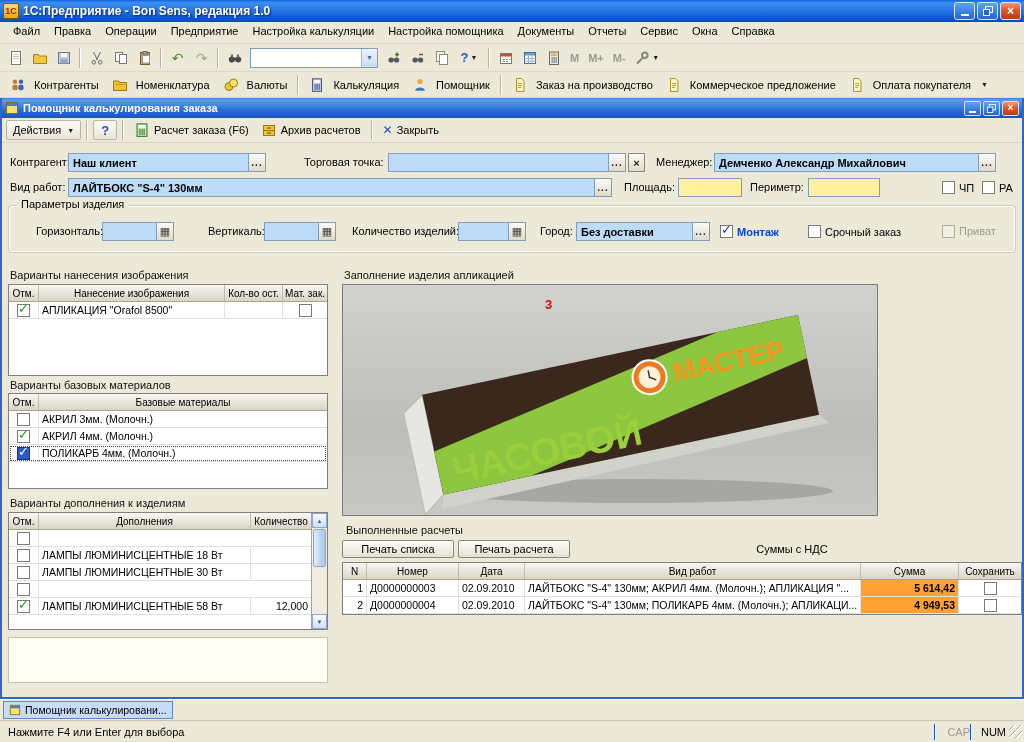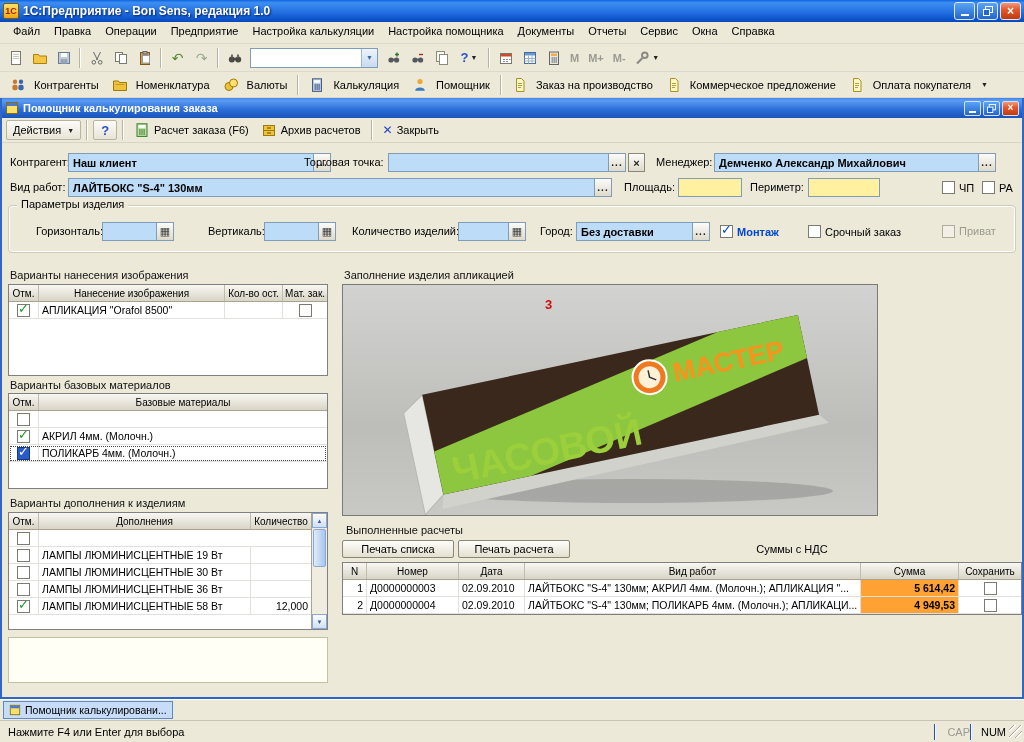--- a/index.html
+++ b/index.html
@@ -375,21 +375,21 @@
         <span class="sep"></span>
         <span class="flatbtn">
             <span class="xblue">✕</span>
             <span>Закрыть</span>
           </span>
       </div>
 
       <div class="client">
 
         <span class="lbl" style="left:8px;top:10px">Контрагент:</span>
-        <div class="fld" style="left:66px;top:10px;width:263px">
+        <div class="fld" style="left:66px;top:10px;width:198px">
           <span class="ftxt">Наш клиент</span>
           <span class="fbtn">...</span>
         </div>
         <span class="lbl" style="left:302px;top:10px">Торговая точка:</span>
         <div class="fld" style="left:386px;top:10px;width:238px">
           <span class="ftxt"></span>
           <span class="fbtn">...</span>
         </div>
         <span class="xsq" style="left:626px;top:10px">
             <span>×</span>
@@ -487,20 +487,21 @@
         <span class="sect" style="left:8px;top:236px">Варианты базовых материалов</span>
         <div class="tbl" style="left:6px;top:250px;width:320px;height:96px">
           <div class="thd">
             <span class="th" style="width:30px">Отм.</span>
             <span class="th" style="width:288px;border-right:none">Базовые материалы</span>
           </div>
           <div class="tr">
             <span class="td c" style="width:30px">
                 <span class="cb"></span>
               </span>
+            <span class="td" style="width:288px;border-right:none">АКРИЛ 3мм. (Молочн.)</span>
           </div>
           <div class="tr">
             <span class="td c" style="width:30px">
                 <span class="cb checked"></span>
               </span>
             <span class="td" style="width:288px;border-right:none">АКРИЛ 4мм. (Молочн.)</span>
           </div>
           <div class="tr sel">
             <span class="td c" style="width:30px">
                 <span class="cb selblue checked"></span>
@@ -520,35 +521,34 @@
             <div class="tr">
               <span class="td c" style="width:30px">
                   <span class="cb"></span>
                 </span>
               <span class="td r" style="width:60px;border-right:none"></span>
             </div>
             <div class="tr">
               <span class="td c" style="width:30px">
                   <span class="cb"></span>
                 </span>
-              <span class="td" style="width:212px">ЛАМПЫ ЛЮМИНИСЦЕНТНЫЕ 19 Вт</span>
+              <span class="td" style="width:212px">ЛАМПЫ ЛЮМИНИСЦЕНТНЫЕ 18 Вт</span>
               <span class="td r" style="width:60px;border-right:none"></span>
             </div>
             <div class="tr">
               <span class="td c" style="width:30px">
                   <span class="cb"></span>
                 </span>
               <span class="td" style="width:212px">ЛАМПЫ ЛЮМИНИСЦЕНТНЫЕ 30 Вт</span>
               <span class="td r" style="width:60px;border-right:none"></span>
             </div>
             <div class="tr">
               <span class="td c" style="width:30px">
                   <span class="cb"></span>
                 </span>
-              <span class="td" style="width:212px">ЛАМПЫ ЛЮМИНИСЦЕНТНЫЕ 36 Вт</span>
               <span class="td r" style="width:60px;border-right:none"></span>
             </div>
             <div class="tr">
               <span class="td c" style="width:30px">
                   <span class="cb checked"></span>
                 </span>
               <span class="td" style="width:212px">ЛАМПЫ ЛЮМИНИСЦЕНТНЫЕ 58 Вт</span>
               <span class="td r" style="width:60px;border-right:none">12,000</span>
             </div>
           </div>

